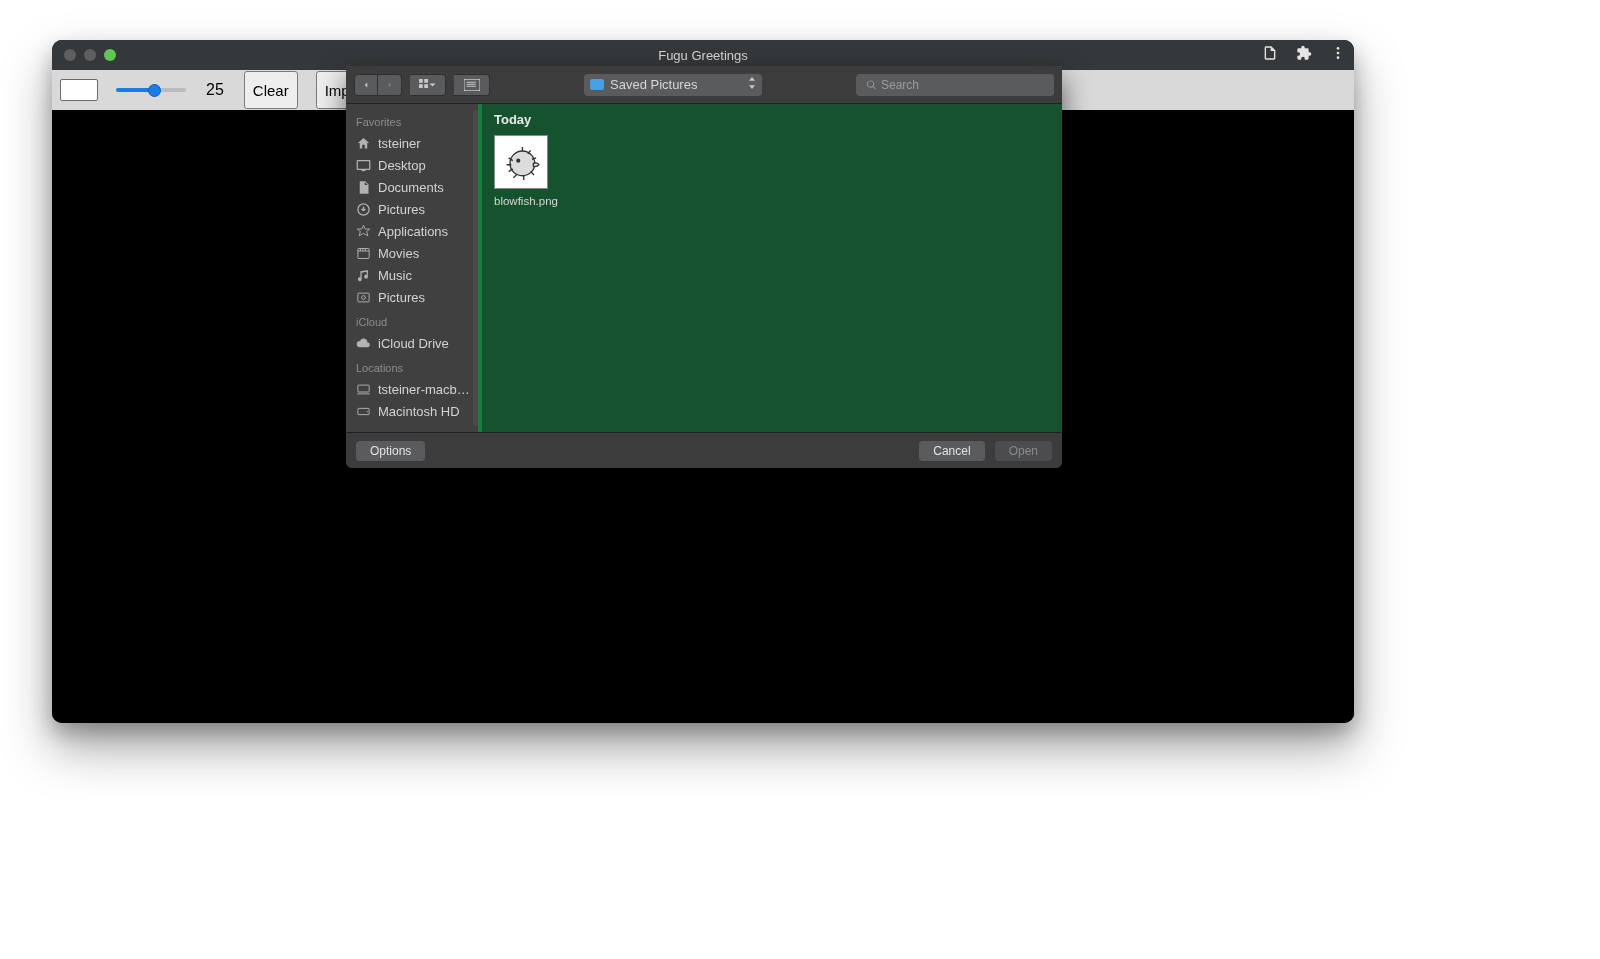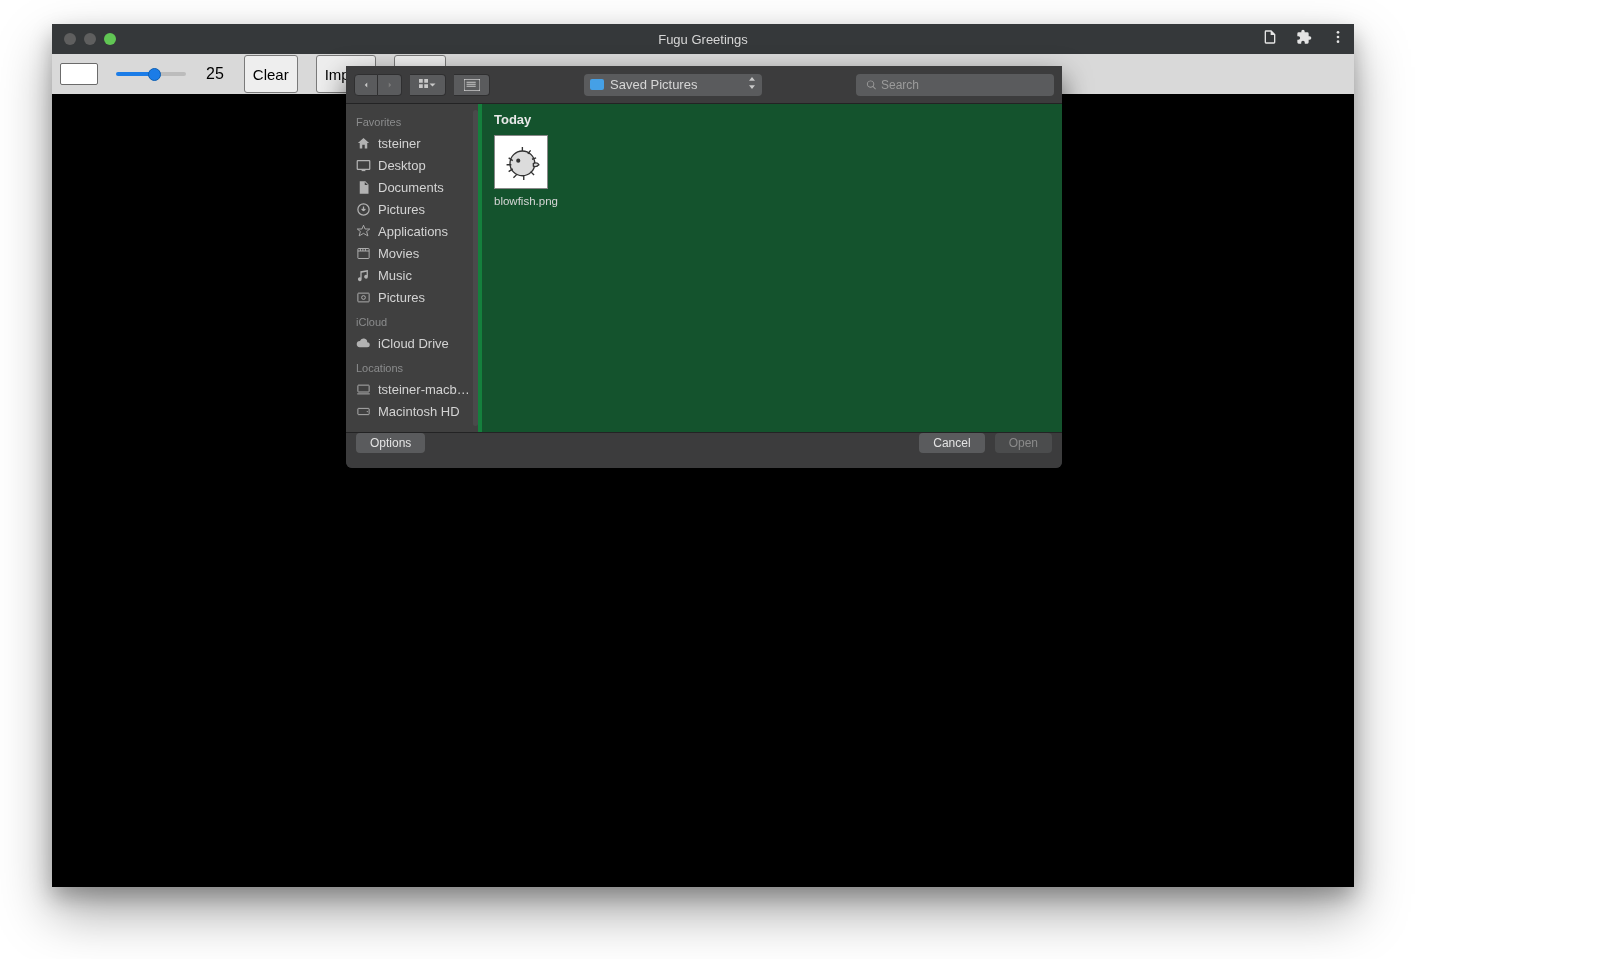--- a/index.html
+++ b/index.html
@@ -6,24 +6,24 @@
   body {
     font-family: -apple-system, BlinkMacSystemFont, "Segoe UI", Helvetica, Arial, sans-serif;
     background: #fff;
     width: 1600px;
     height: 959px;
     position: relative;
     overflow: hidden;
   }
   .window {
     position: absolute;
-    left: 52px; top: 24px;
-    width: 1302px; height: 863px;
+    left: 52px; top: 40px;
+    width: 1302px; height: 683px;
     background: #000;
-    border-radius: 0;
+    border-radius: 10px;
     box-shadow: 0 25px 50px rgba(0,0,0,0.35), 0 10px 20px rgba(0,0,0,0.25);
     overflow: hidden;
     display: flex;
     flex-direction: column;
   }
   .titlebar {
     height: 30px;
     background: #35383a;
     display: flex;
     align-items: center;
@@ -148,21 +148,21 @@
     width: 72px; display: flex; flex-direction: column; align-items: flex-start; gap: 6px;
   }
   .thumb {
     width: 54px; height: 54px; background: #fff; border: 1px solid #888;
     display: flex; align-items: center; justify-content: center;
   }
   .fname { font-size: 11.5px; color: #d6d6d6; text-align: center; }
 
   .d-foot {
     height: 36px; background: #3c3c3d; border-top: 1px solid #232324;
-    display: flex; align-items: flex-start; padding: 0 10px; gap: 10px;
+    display: flex; align-items: center; padding: 0 10px; gap: 10px;
   }
   .foot-btn {
     height: 20px; padding: 0 14px; border-radius: 4px;
     background: #5a5b5d; color: #e3e3e3; font-size: 12px;
     display: flex; align-items: center; justify-content: center;
     min-width: 54px;
   }
   .foot-btn.dis { background: #4b4c4d; color: #8a8a8a; }
   .f-spacer { flex: 1; }
   .blowfish-svg { width: 44px; height: 44px; }

